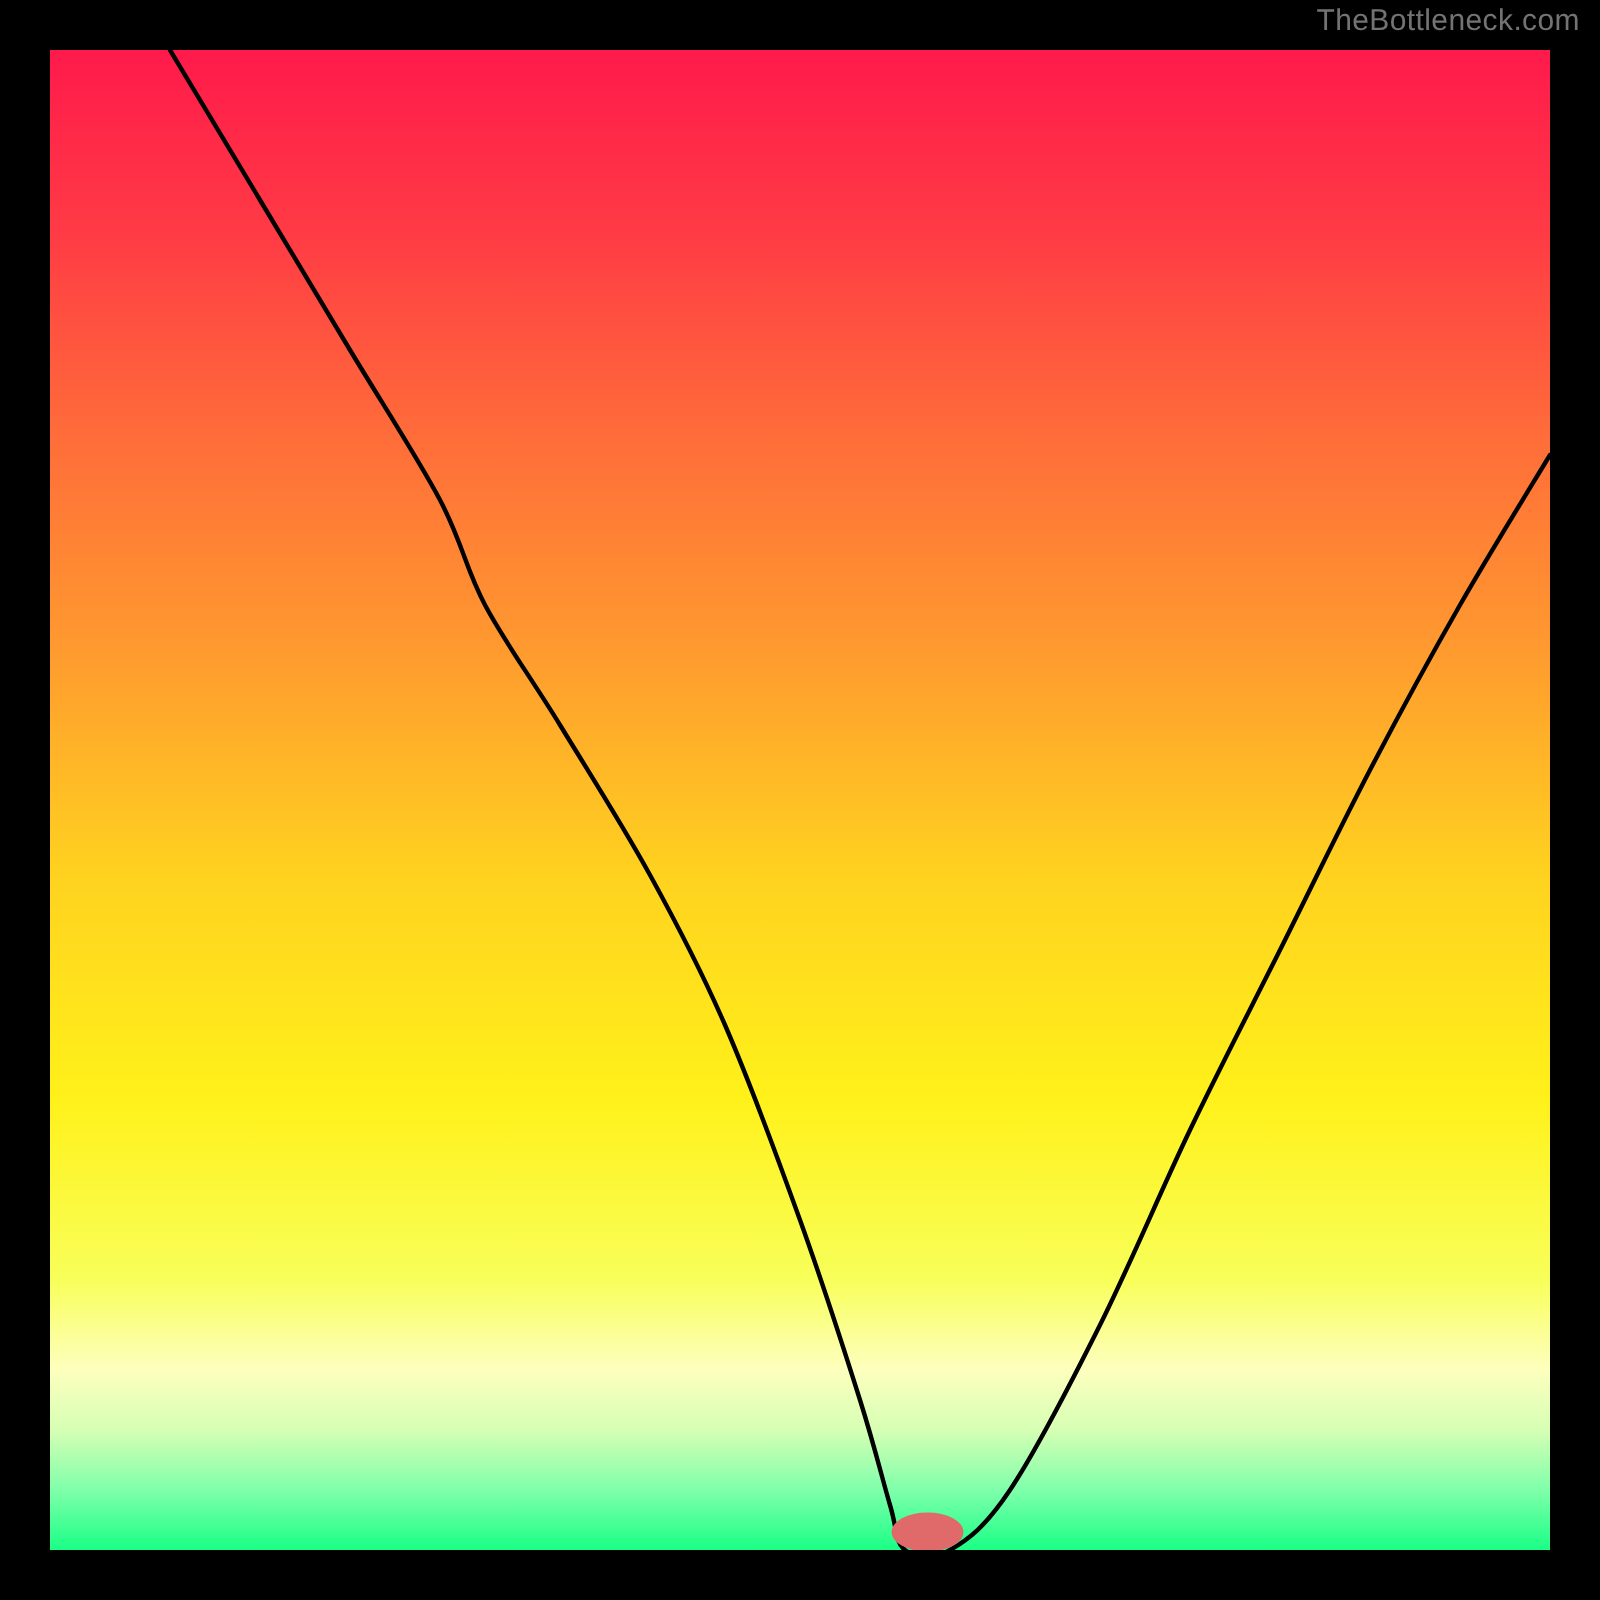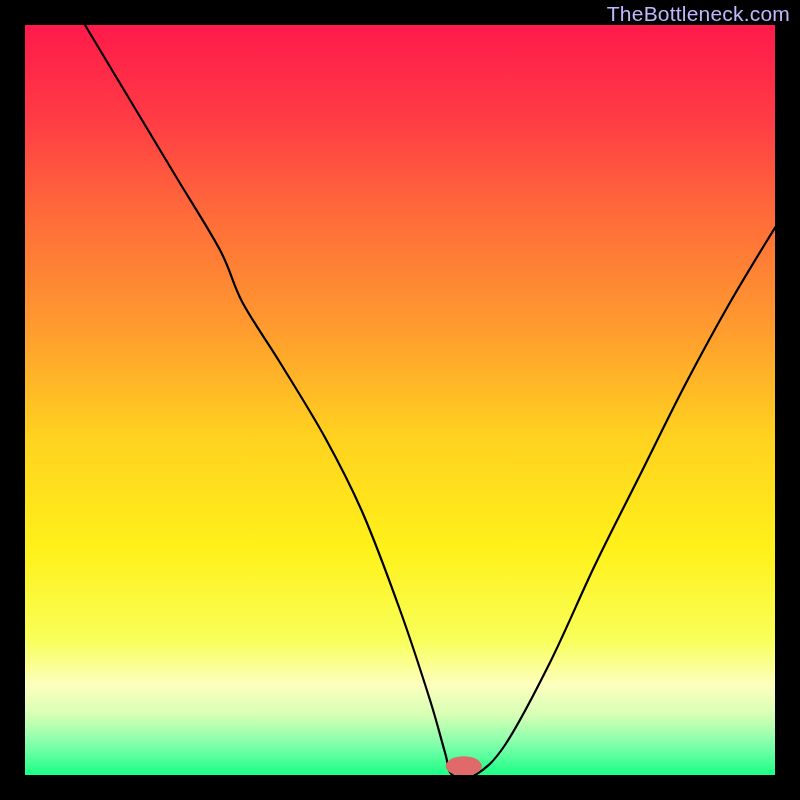--- a/index.html
+++ b/index.html
@@ -14,22 +14,22 @@
   .frame {
     position: relative;
     width: 800px;
     height: 800px;
     background: #000;
   }
   .watermark {
     position: absolute;
     top: 2px;
     right: 10px;
-    color: #c4b5fd;
-    font-size: 21px;
+    color: #737373;
+    font-size: 15px;
     font-weight: 400;
     letter-spacing: 0.2px;
     z-index: 5;
     user-select: none;
   }
   .plot-area {
     position: absolute;
     left: 25px;
     top: 25px;
     width: 750px;

